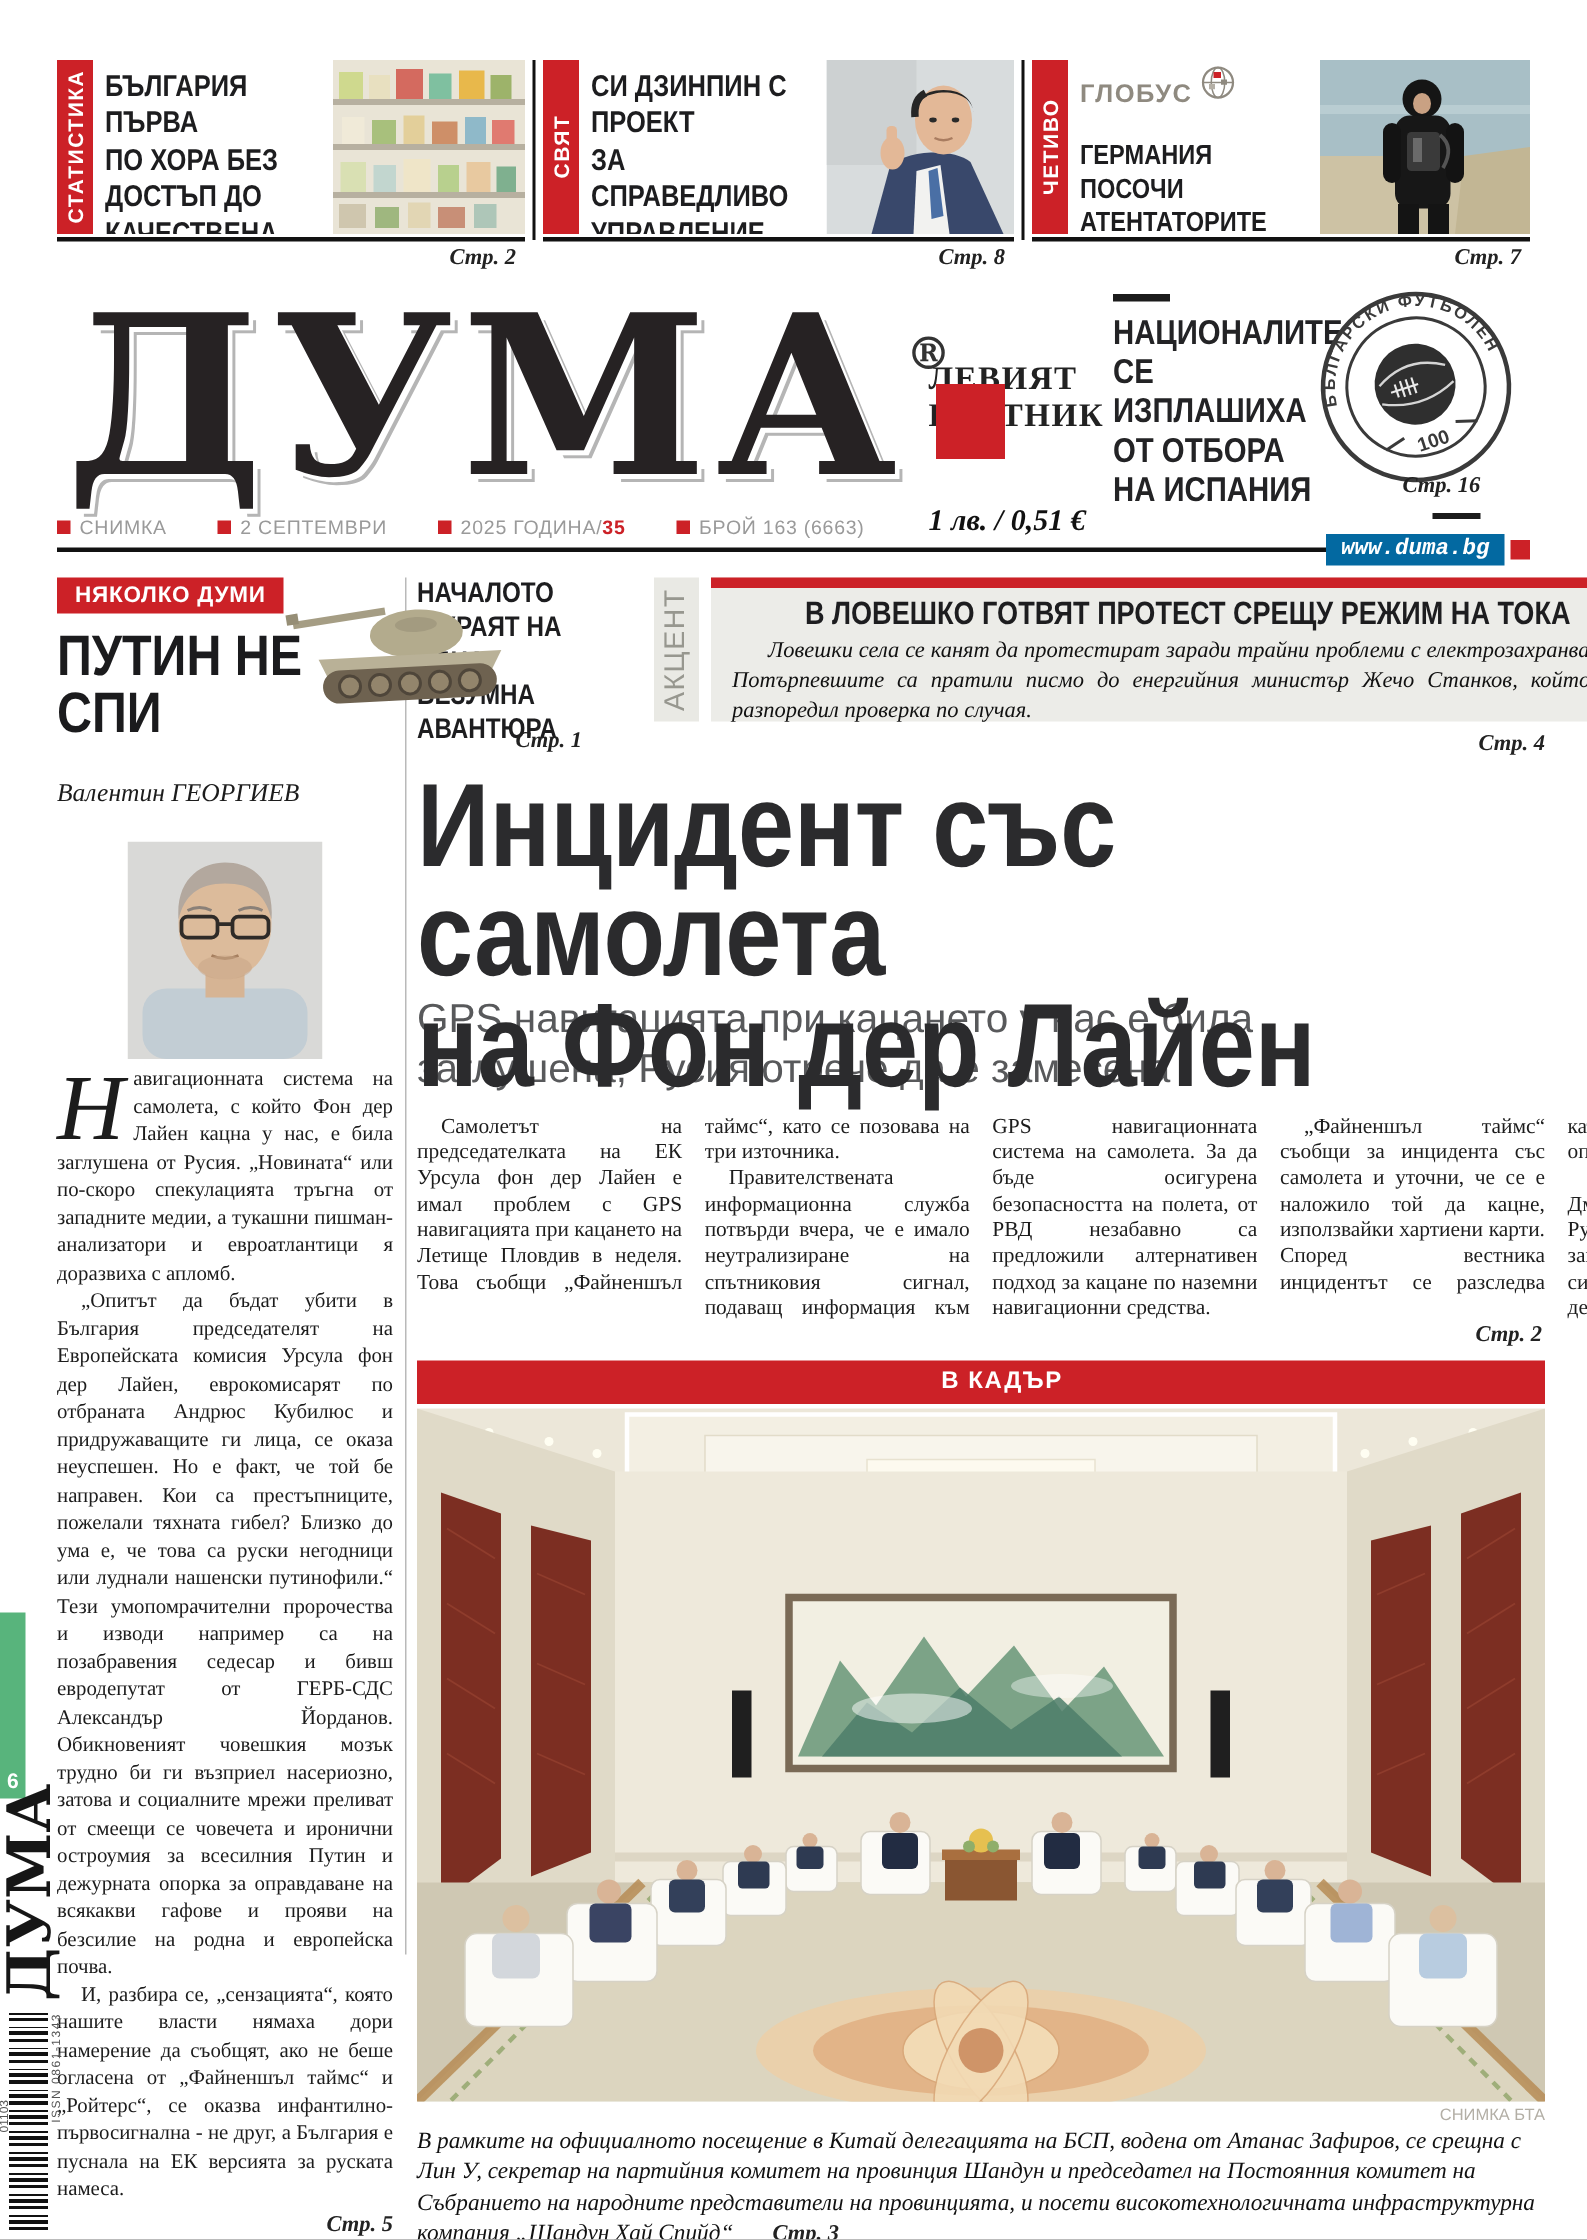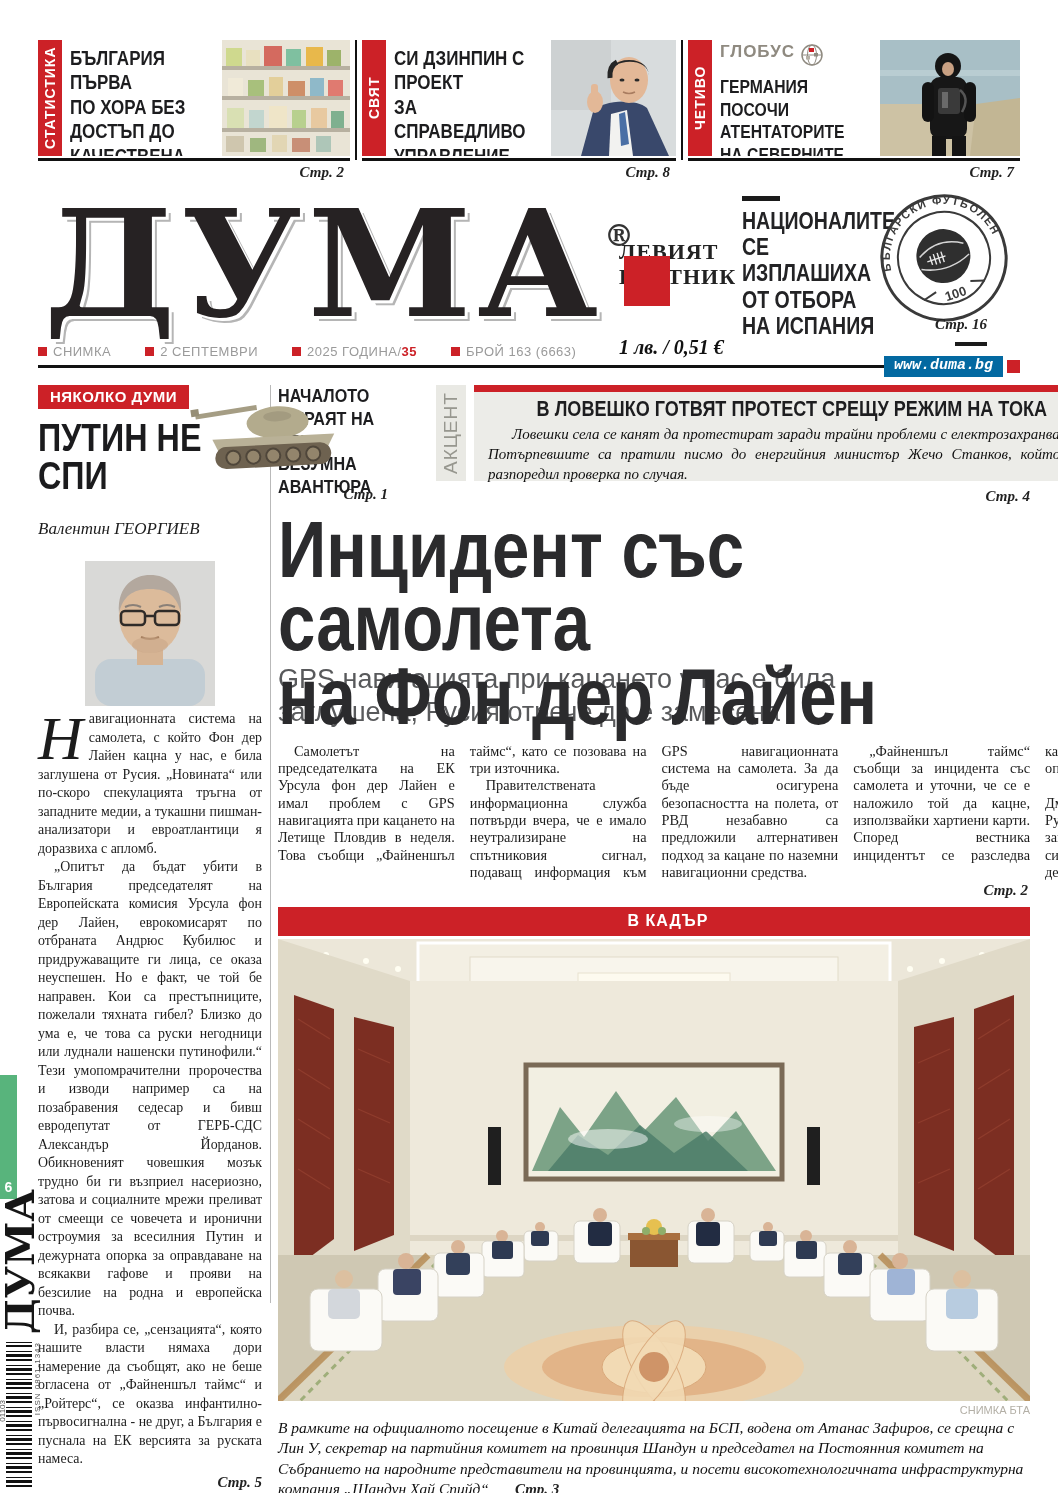--- a/index.html
+++ b/index.html
@@ -182,21 +182,21 @@
     <div class="t-rule"></div>
     <div class="t-page"><span class="pg">Стр. 8</span></div>
   </div>
 
   <div class="vsep" style="left:681px"></div>
 
   <div class="teaser" style="left:688px;width:332px">
     <div class="t-top">
       <div class="t-label">ЧЕТИВО</div>
       <div class="t-text" style="padding-top:2px">
-        <div style="display:flex;align-items:flex-start;gap:4px;margin-bottom:4px">
+        <div style="display:flex;align-items:flex-end;gap:4px;margin-bottom:19px">
           <span style="font-family:'Liberation Sans',sans-serif;font-weight:bold;font-size:17px;color:#8f8a80;letter-spacing:1px">ГЛОБУС</span>
           <span>
             <svg width="26" height="26" viewBox="0 0 26 26">
               <circle cx="13" cy="13" r="10" fill="none" stroke="#8f8a80" stroke-width="1.5"></circle>
               <ellipse cx="13" cy="13" rx="4.5" ry="10" fill="none" stroke="#8f8a80" stroke-width="1"></ellipse>
               <line x1="3" y1="13" x2="23" y2="13" stroke="#8f8a80" stroke-width="1"></line>
               <rect x="10" y="6" width="5" height="4" fill="#cc2127"></rect>
               <rect x="15" y="11" width="4" height="3.5" fill="#8f8a80"></rect>
               <rect x="7" y="14" width="4" height="3.5" fill="#b5b0a6"></rect>
             </svg>

